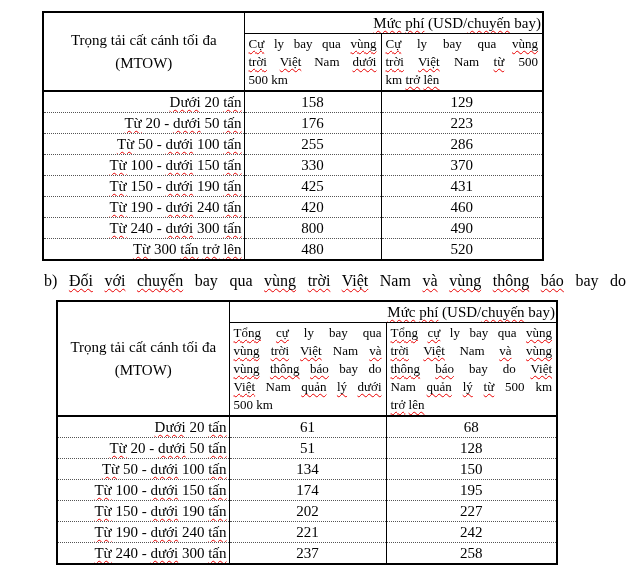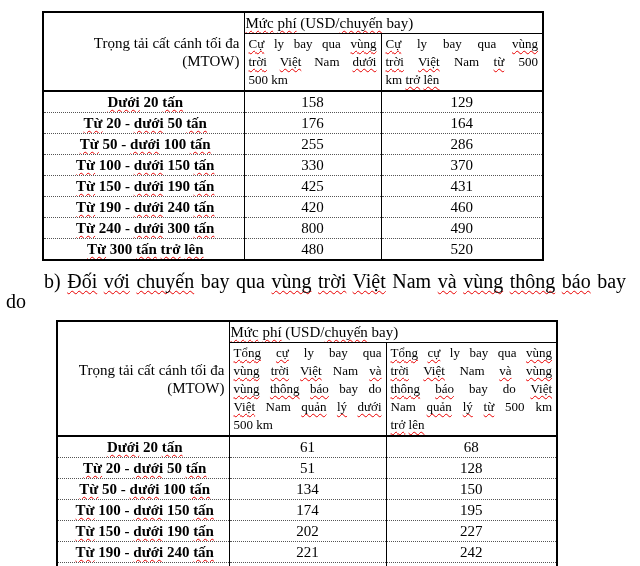--- a/index.html
+++ b/index.html
@@ -13,52 +13,52 @@
     border-collapse:collapse;table-layout:fixed;width:500px;
     border:2px solid #000;font-size:15px;
   }
   table.t1{margin:11px 0 0 42px;}
   table.t2{margin:9px 0 0 56px;}
 
   .fee-table th{font-weight:normal;}
   .fee-table th,.fee-table td{overflow:hidden;}
 
   .th-fee{
-    height:18px;line-height:17px;text-align:left;
+    height:18px;line-height:17px;text-align:right;
     border:1px solid #000;border-bottom:1px solid #000;
   }
   .th-mtow{
-    text-align:right;vertical-align:middle;line-height:18px;
+    text-align:center;vertical-align:middle;line-height:23px;
     border:1px solid #000;border-bottom:2px solid #000;padding:0 4px;
   }
   .th-sub{
     vertical-align:top;padding:1px 4px;line-height:18px;font-size:13px;
     border:1px solid #000;border-bottom:2px solid #000;
   }
   .jline{text-align:justify;text-align-last:justify;white-space:nowrap;}
   .jline.last{text-align-last:left;}
 
   .fee-table tbody td{
     height:18px;line-height:16px;
     border-left:1px solid #000;border-right:1px solid #000;
     border-top:1px dotted #555;border-bottom:1px dotted #555;
   }
-  .label-cell{text-align:center;padding:0 2px 0 5px;white-space:nowrap;font-weight:bold;}
+  .label-cell{text-align:right;padding:0 2px 0 5px;white-space:nowrap;}
   .num-cell{text-align:center;}
 
   .sq{
     text-decoration-line:underline;
     text-decoration-style:wavy;
     text-decoration-color:#e90000;
     text-decoration-thickness:1px;
     text-underline-offset:2px;
     text-decoration-skip-ink:none;
   }
 
-  .para{font-size:20px;line-height:20px;margin:10px 14px 0 6px;}
+  .para{font-size:16px;line-height:20px;margin:10px 14px 0 6px;}
   .para .l1{text-align:justify;text-align-last:justify;text-indent:38px;}
   .para .l2{text-align:left;}
 </style>
 </head>
 <body>
 
 <div class="page">
 
   <table class="fee-table t1">
     <colgroup>
@@ -86,21 +86,21 @@
     </thead>
     <tbody>
         <tr>
     <td class="label-cell"><span class="sq">Dưới</span> 20 <span class="sq">tấn</span></td>
     <td class="num-cell">158</td>
     <td class="num-cell">129</td>
   </tr>
         <tr>
     <td class="label-cell"><span class="sq">Từ</span> 20 - <span class="sq">dưới</span> 50 <span class="sq">tấn</span></td>
     <td class="num-cell">176</td>
-    <td class="num-cell">164</td>
+    <td class="num-cell">223</td>
   </tr>
         <tr>
     <td class="label-cell"><span class="sq">Từ</span> 50 - <span class="sq">dưới</span> 100 <span class="sq">tấn</span></td>
     <td class="num-cell">255</td>
     <td class="num-cell">286</td>
   </tr>
         <tr>
     <td class="label-cell"><span class="sq">Từ</span> 100 - <span class="sq">dưới</span> 150 <span class="sq">tấn</span></td>
     <td class="num-cell">330</td>
     <td class="num-cell">370</td>

